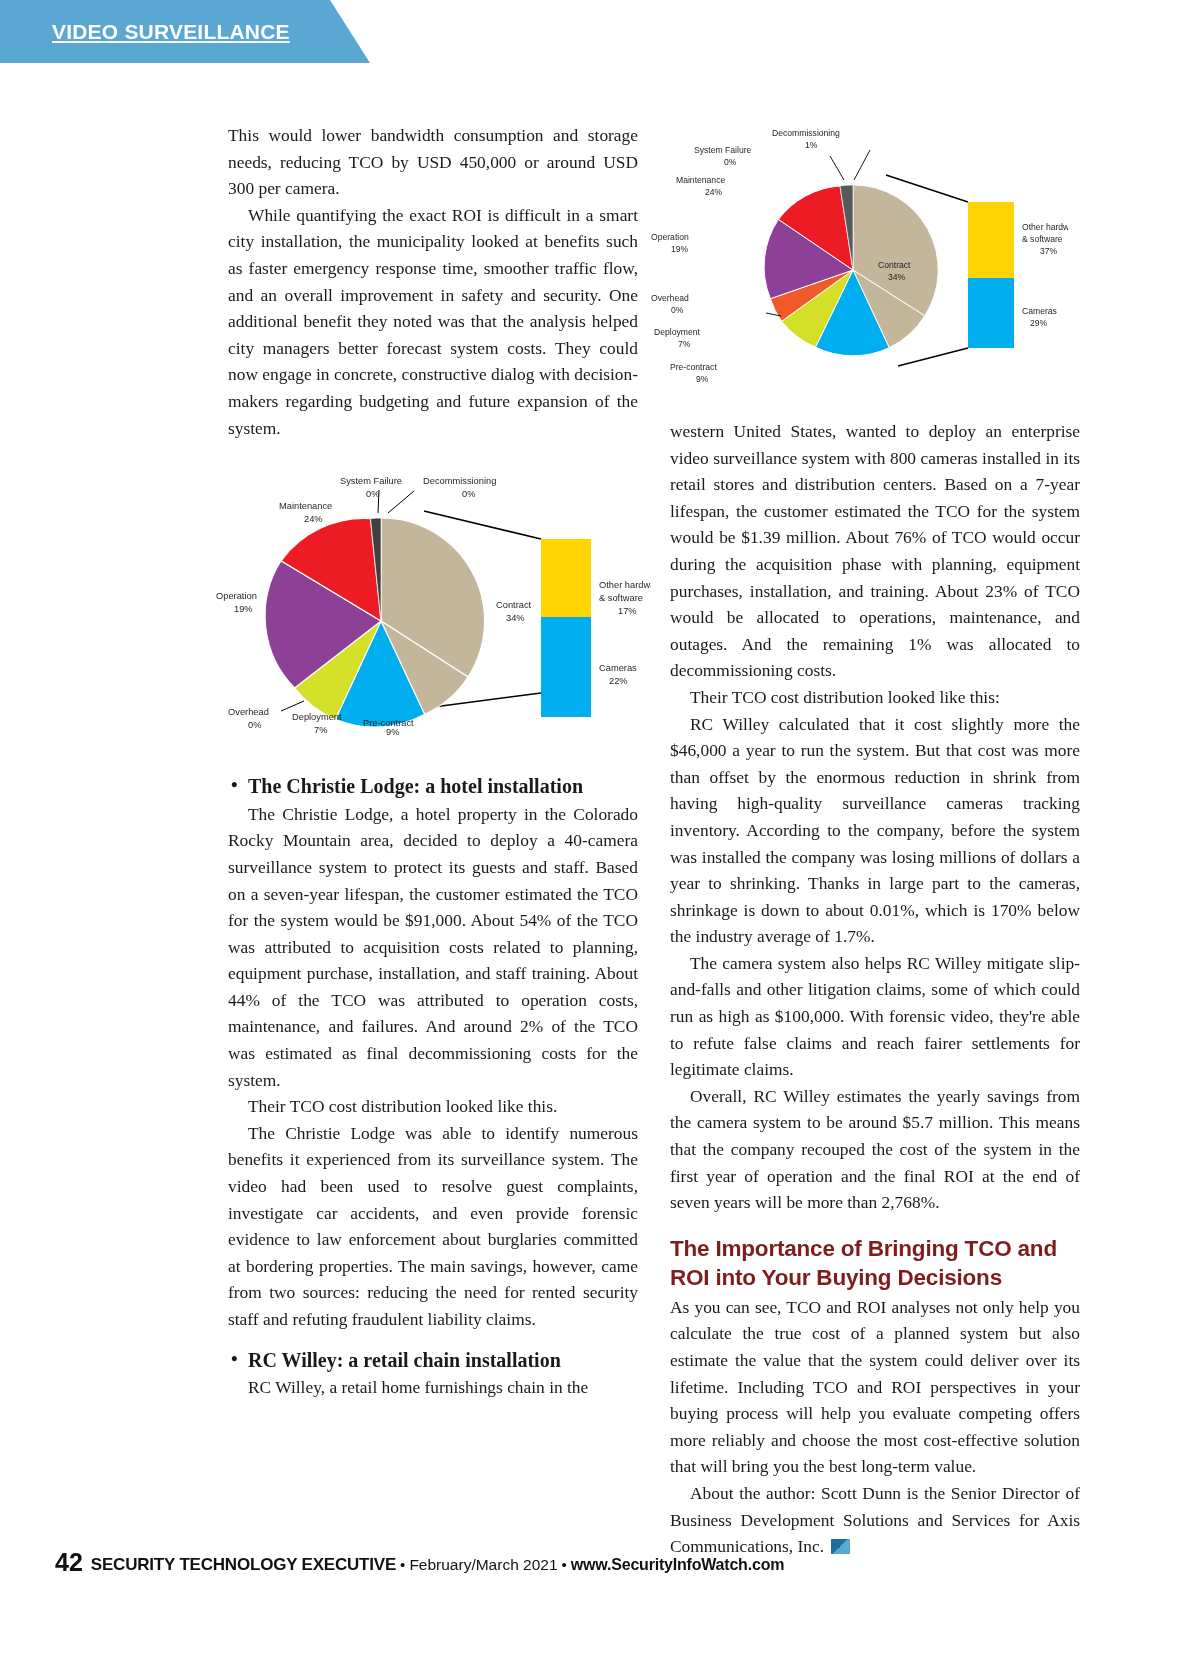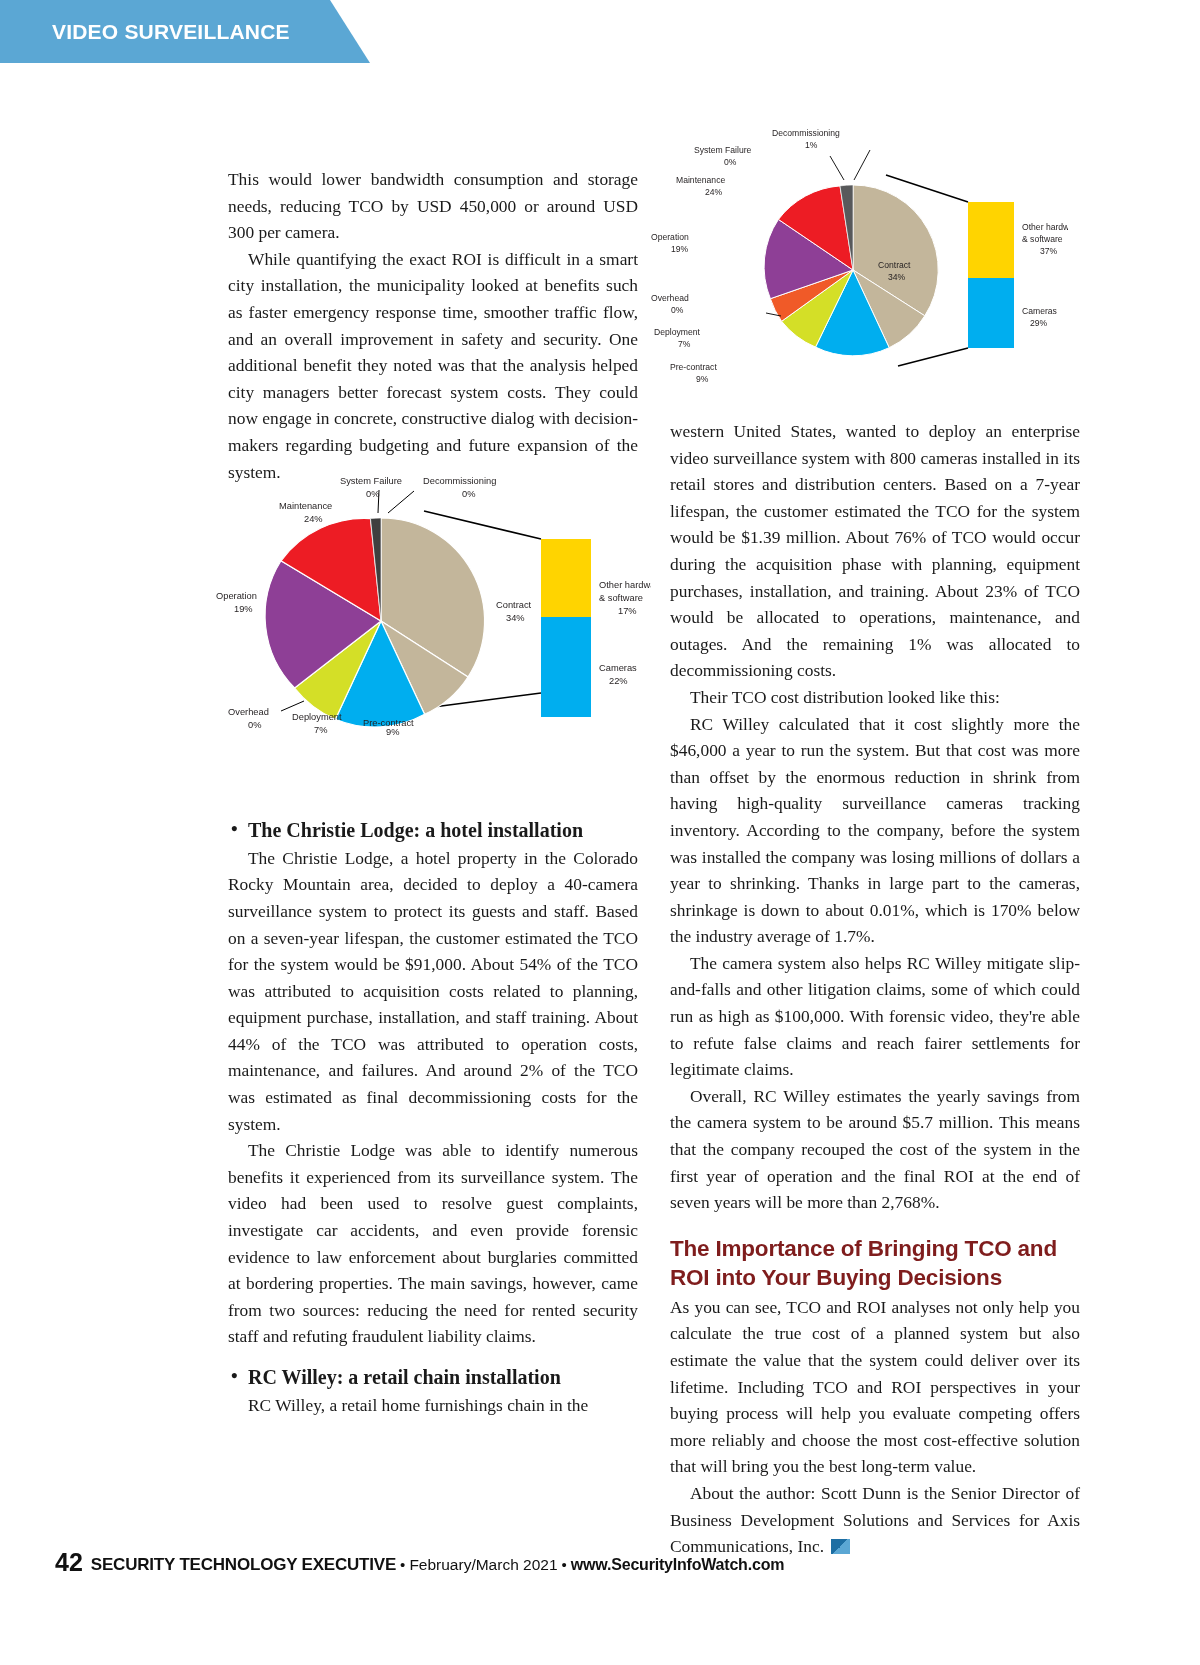--- a/index.html
+++ b/index.html
@@ -25,25 +25,26 @@
     border-style:solid;
     border-width:0 40px 63px 0;
     border-color:transparent transparent #5ba7d4 transparent;
   }
   .banner-text {
     position:absolute; top:20px; left:52px;
     font-family:"Liberation Sans", sans-serif;
     font-weight:bold; font-size:21px;
     letter-spacing:0.2px;
     color:#ffffff;
+    text-decoration:underline;
   }
 
   
   .col { position:absolute; width:410px; }
-  .col-left  { left:228px; top:122px;margin-top:44px; }
+  .col-left  { left:228px; top:122px; }
   .col-right { left:670px; top:418px; }
 
   p.body {
     margin:0;
     font-size:17.4px;
     line-height:26.6px;
     text-align:justify;
     text-justify:inter-word;
     hyphens:none;
   }
@@ -240,20 +241,21 @@
 <div class="col col-left">
   <p class="body">This would lower bandwidth consumption and storage needs, reducing TCO by USD 450,000 or around USD 300 per camera.</p>
   <p class="body indent">While quantifying the exact ROI is difficult in a smart city installation, the municipality looked at benefits such as faster emergency response time, smoother traffic flow, and an overall improvement in safety and security. One additional benefit they noted was that the analysis helped city managers better forecast system costs. They could now engage in concrete, constructive dialog with decision-makers regarding budgeting and future expansion of the system.</p>
 
   <div style="height:318px"></div>
 
   <ul class="bullets">
     <li class="bullet">The Christie Lodge: a hotel installation</li>
   </ul>
   <p class="body indent">The Christie Lodge, a hotel property in the Colorado Rocky Mountain area, decided to deploy a 40-camera surveillance system to protect its guests and staff. Based on a seven-year lifespan, the customer estimated the TCO for the system would be $91,000. About 54% of the TCO was attributed to acquisition costs related to planning, equipment purchase, installation, and staff training. About 44% of the TCO was attributed to operation costs, maintenance, and failures. And around 2% of the TCO was estimated as final decommissioning costs for the system.</p>
+  <p class="body indent">Their TCO cost distribution looked like this.</p>
   <p class="body indent">The Christie Lodge was able to identify numerous benefits it experienced from its surveillance system. The video had been used to resolve guest complaints, investigate car accidents, and even provide forensic evidence to law enforcement about burglaries committed at bordering properties. The main savings, however, came from two sources: reducing the need for rented security staff and refuting fraudulent liability claims.</p>
 
   <ul class="bullets">
     <li class="bullet">RC Willey: a retail chain installation</li>
   </ul>
   <p class="body indent">RC Willey, a retail home furnishings chain in the</p>
 </div>
 
 <div class="col col-right">
   <p class="body">western United States, wanted to deploy an enterprise video surveillance system with 800 cameras installed in its retail stores and distribution centers. Based on a 7-year lifespan, the customer estimated the TCO for the system would be $1.39 million. About 76% of TCO would occur during the acquisition phase with planning, equipment purchases, installation, and training. About 23% of TCO would be allocated to operations, maintenance, and outages. And the remaining 1% was allocated to decommissioning costs.</p>

